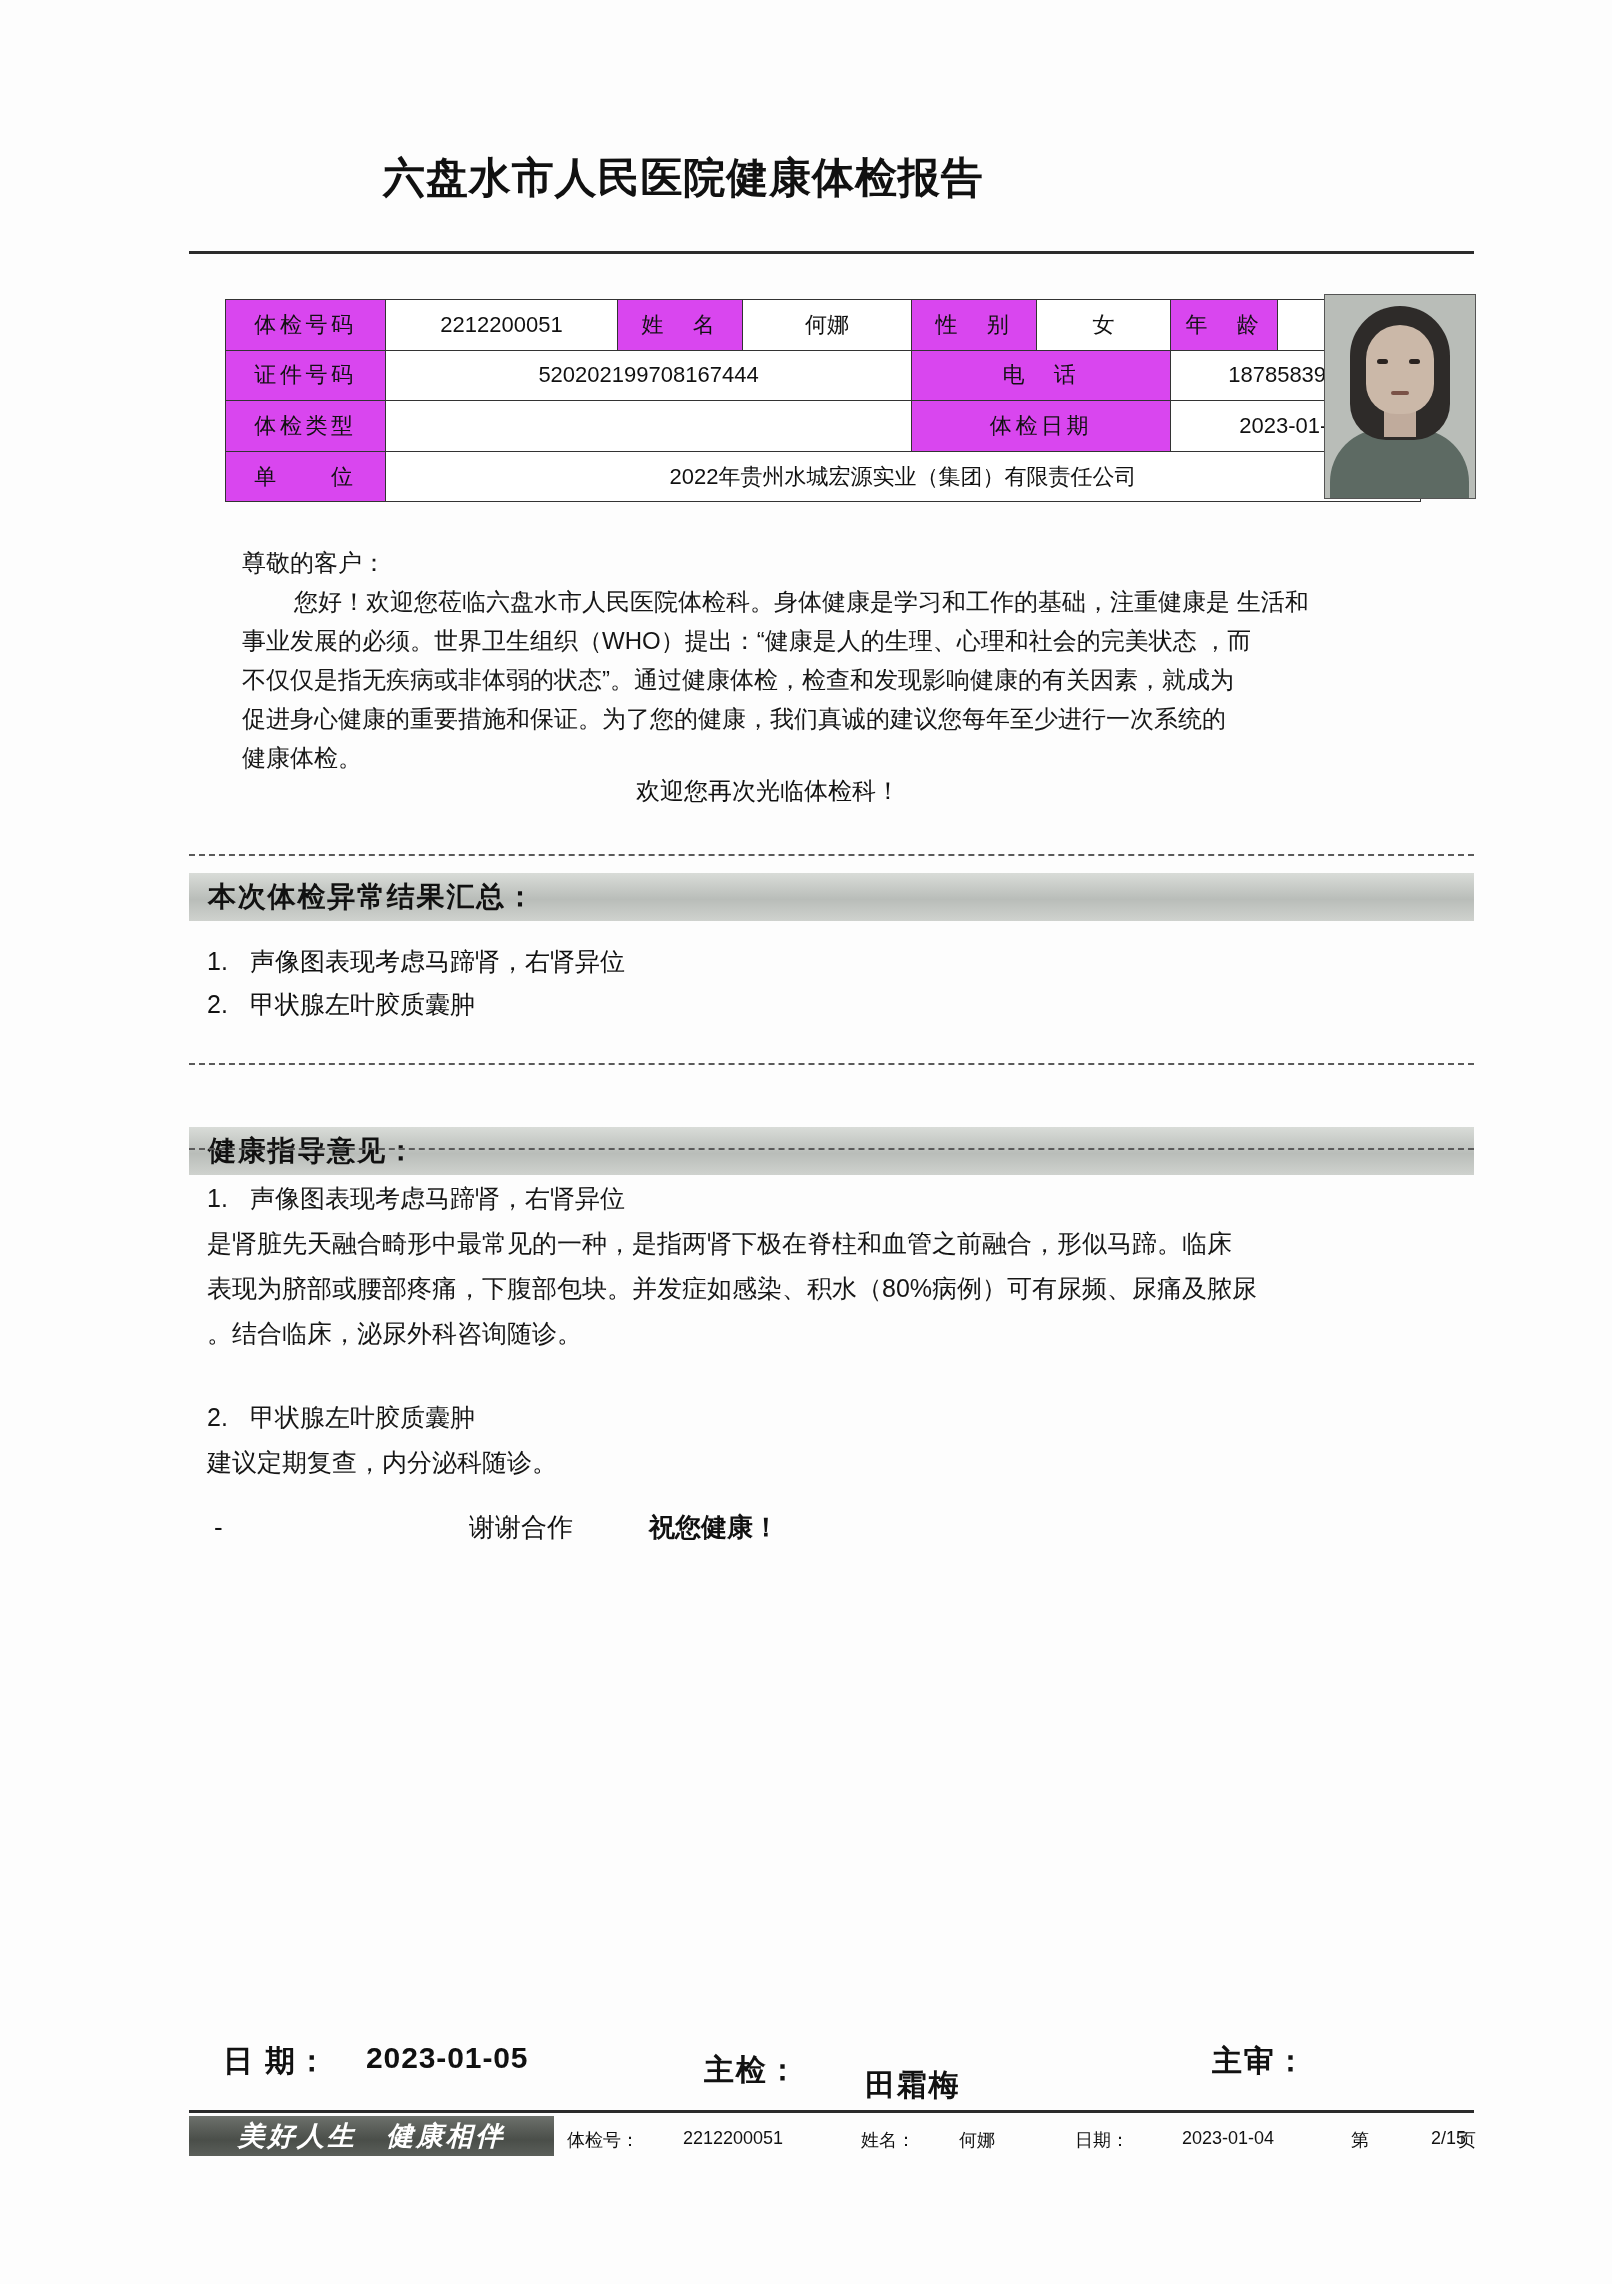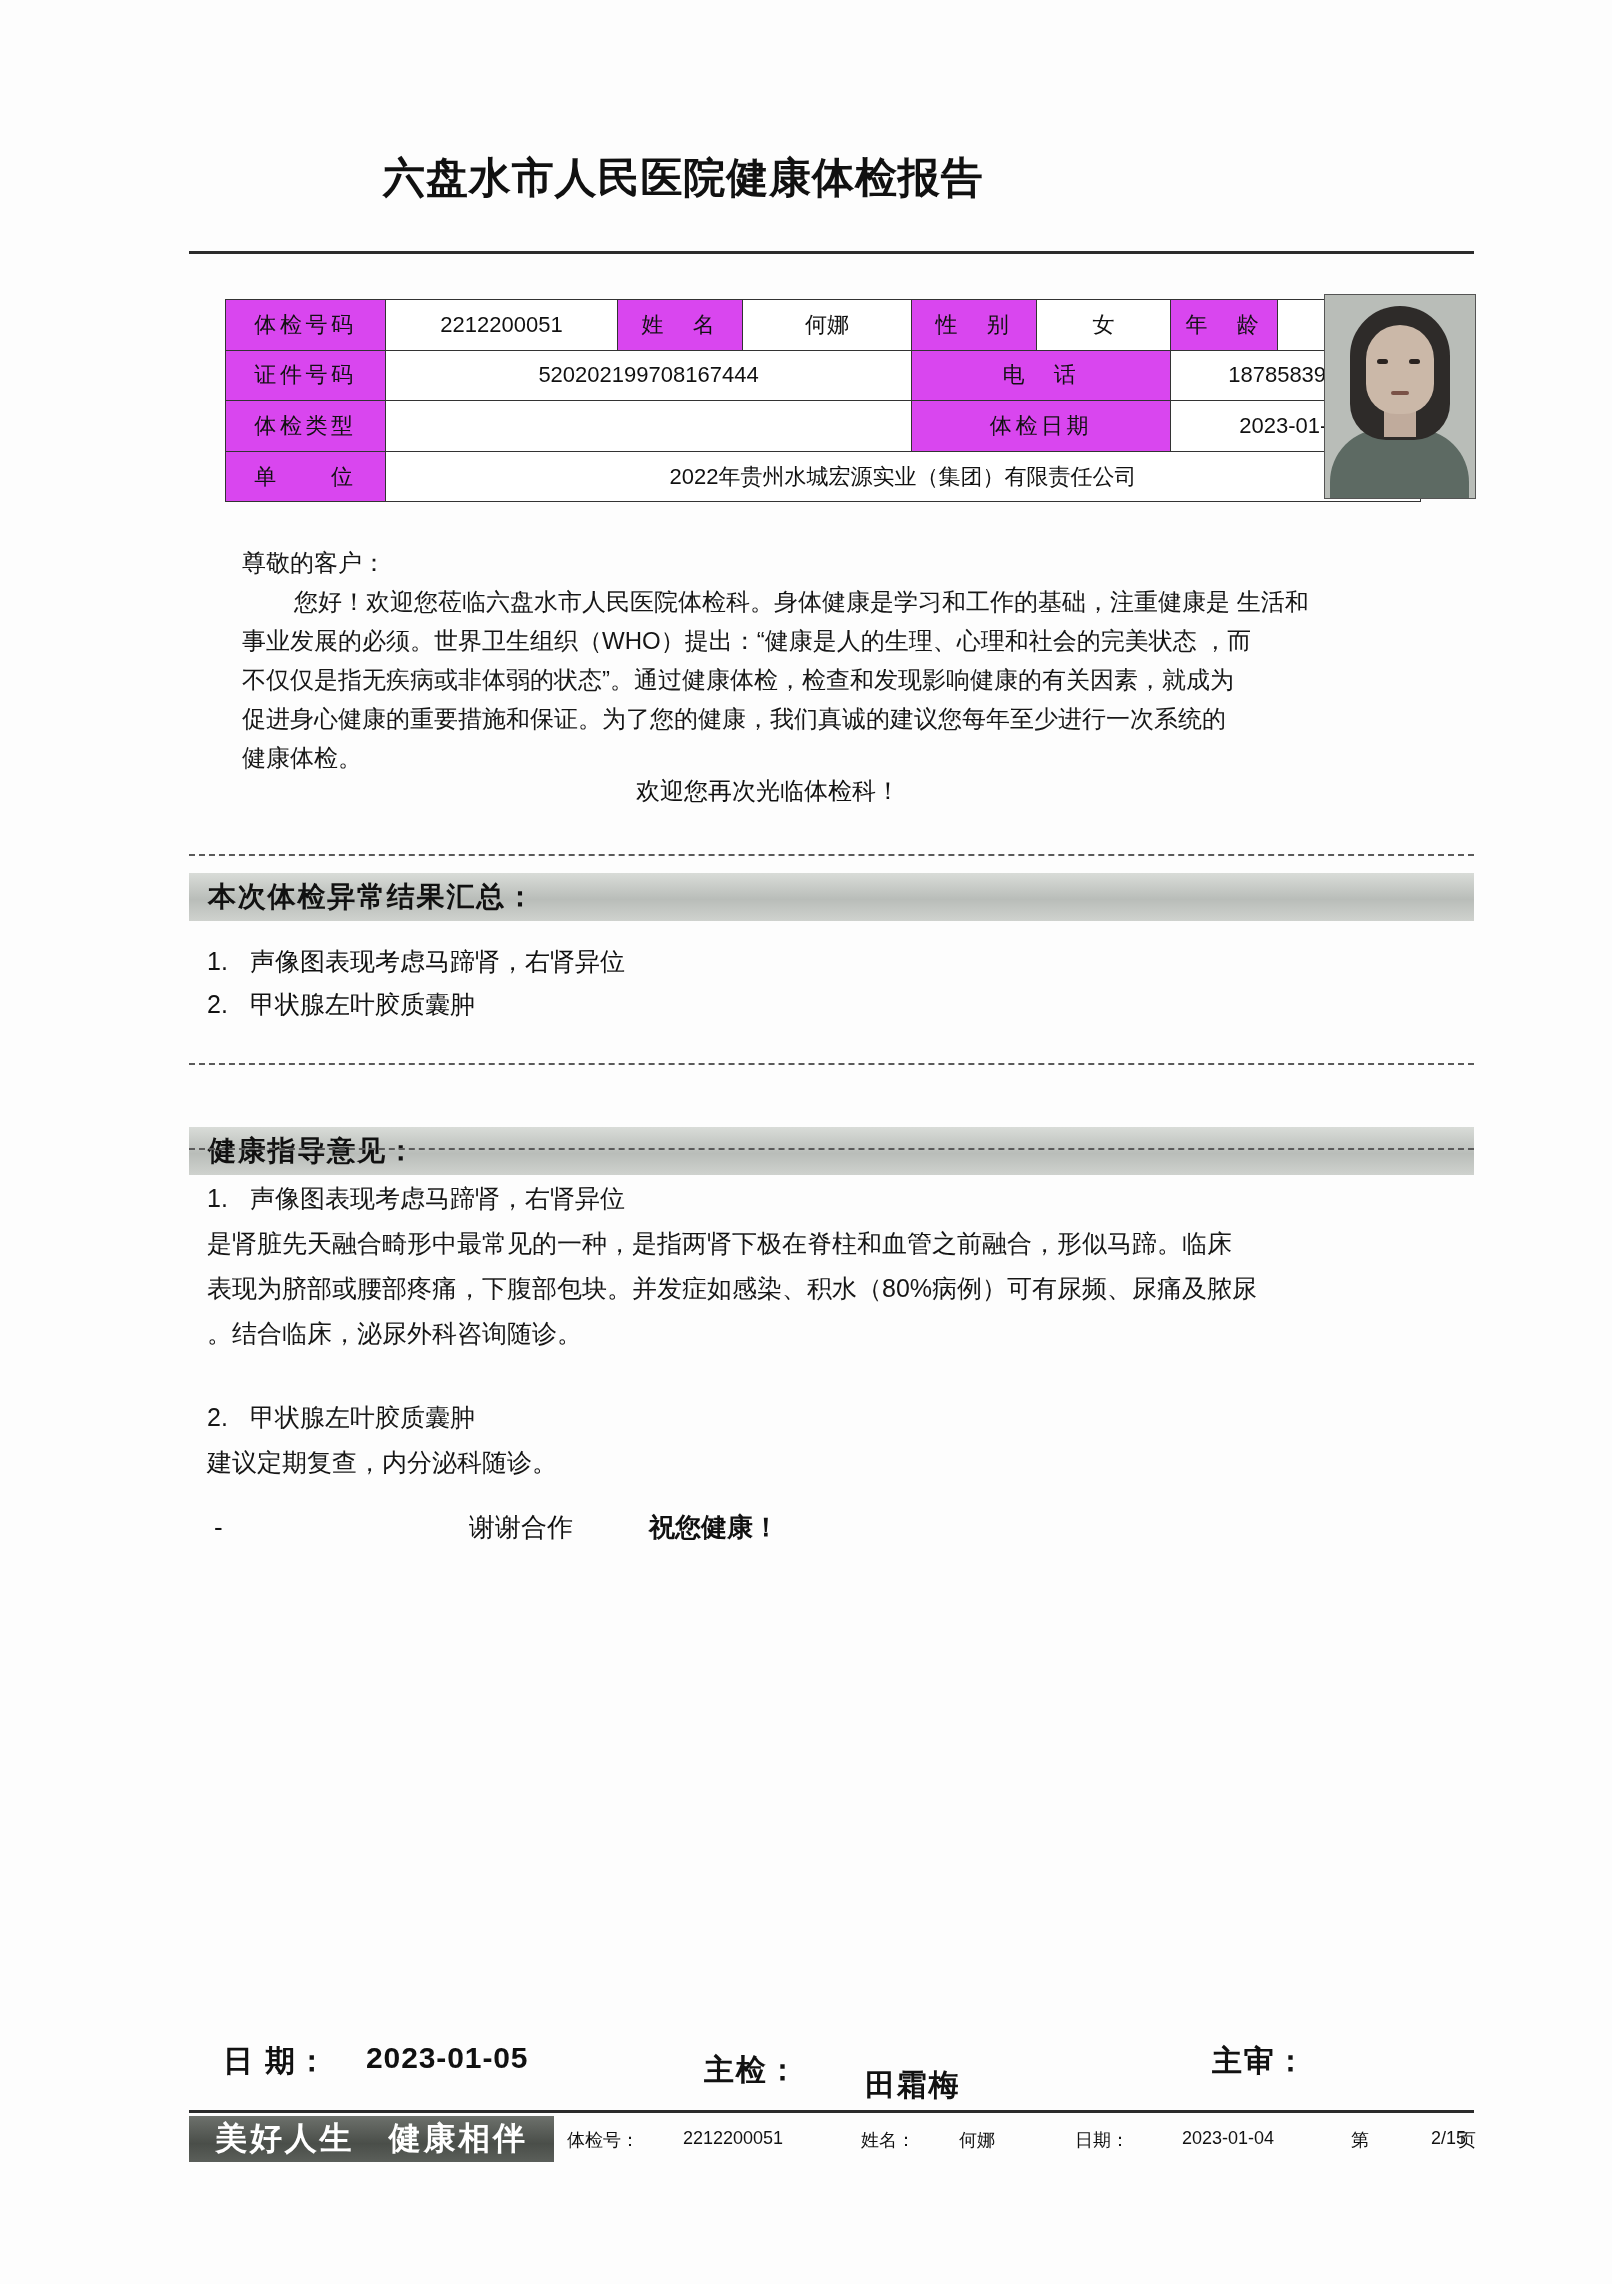--- a/index.html
+++ b/index.html
@@ -233,27 +233,28 @@
     top: 2110px;
     width: 1285px;
     height: 2.7px;
     background: #2b2b2b;
   }
   .footer-band {
     position: absolute;
     left: 189px;
     top: 2116px;
     width: 365px;
-    height: 46px;
+    height: 40px;
     background: linear-gradient(to bottom,#6d716c 0%, #4a4e49 60%, #5b5f5a 100%);
     color: #fff;
     display: flex;
     align-items: center;
     justify-content: center;
-    font-size: 32px;
+    font-size: 27px;
+    font-style: italic;
     font-weight: bold;
     letter-spacing: 2.7px;
   }
   .footer-info {
     position: absolute;
     left: 567px;
     top: 2119px;
     width: 909px;
     height: 41px;
     font-size: 18px;

